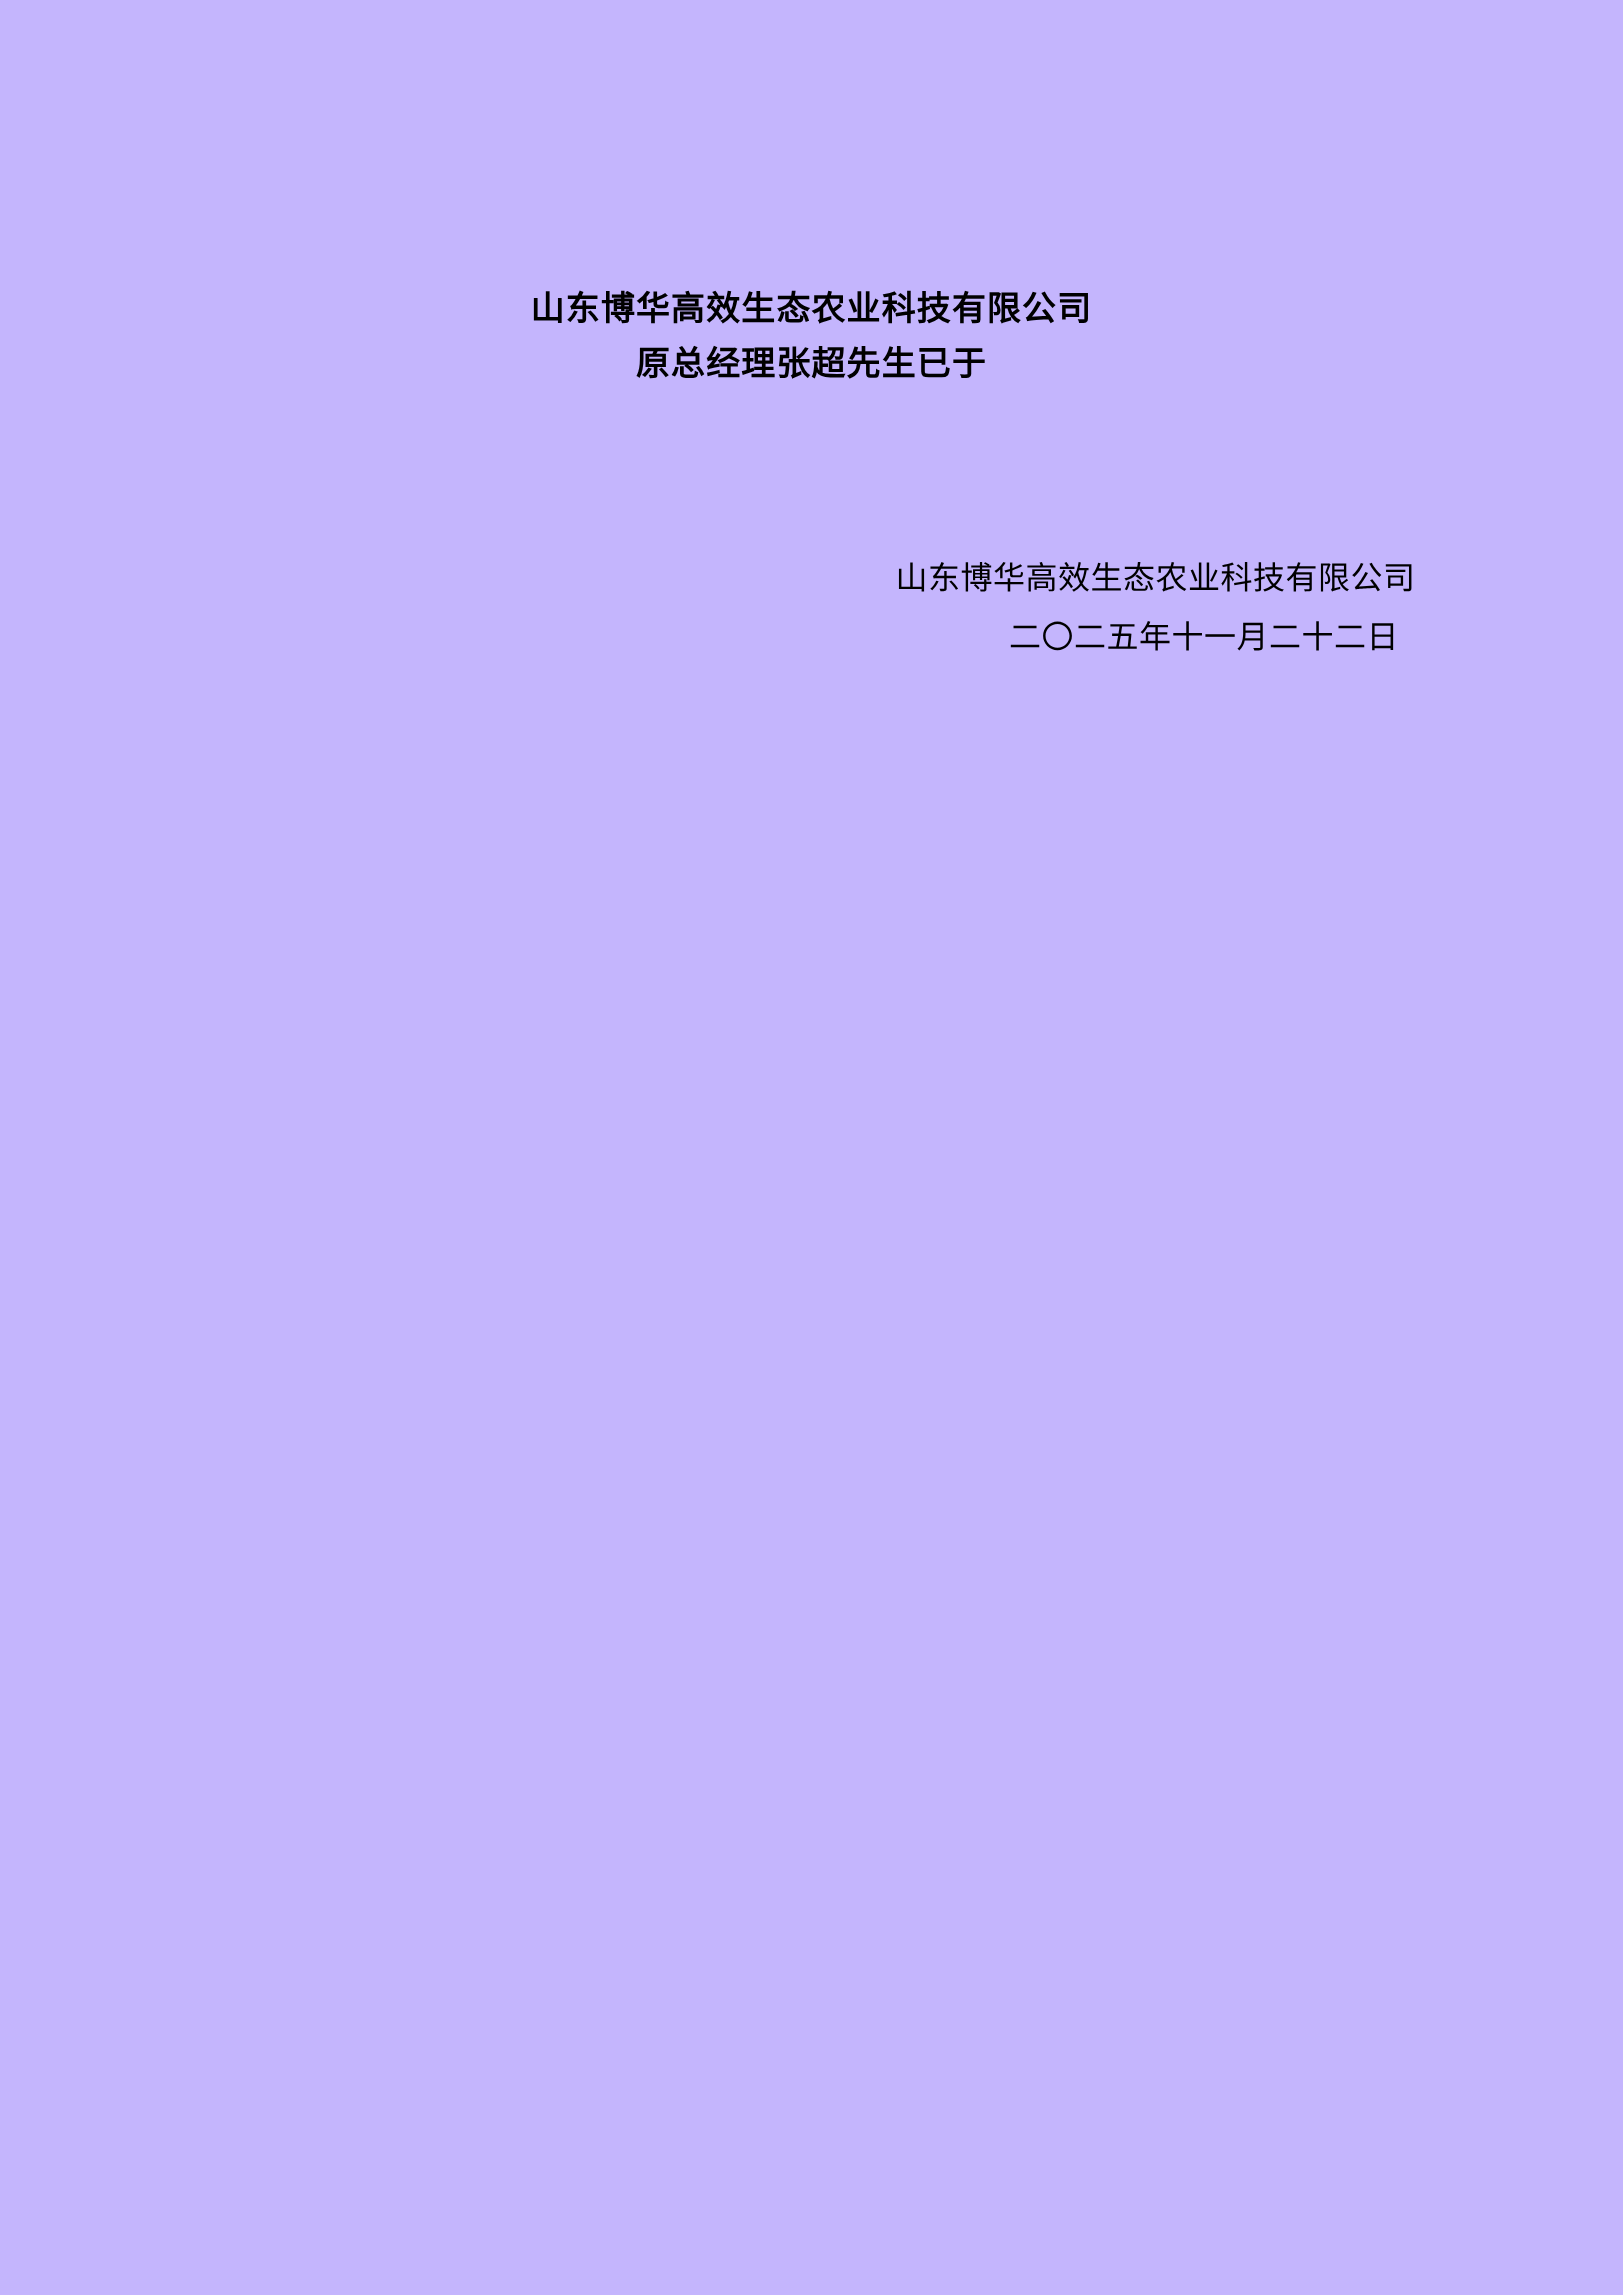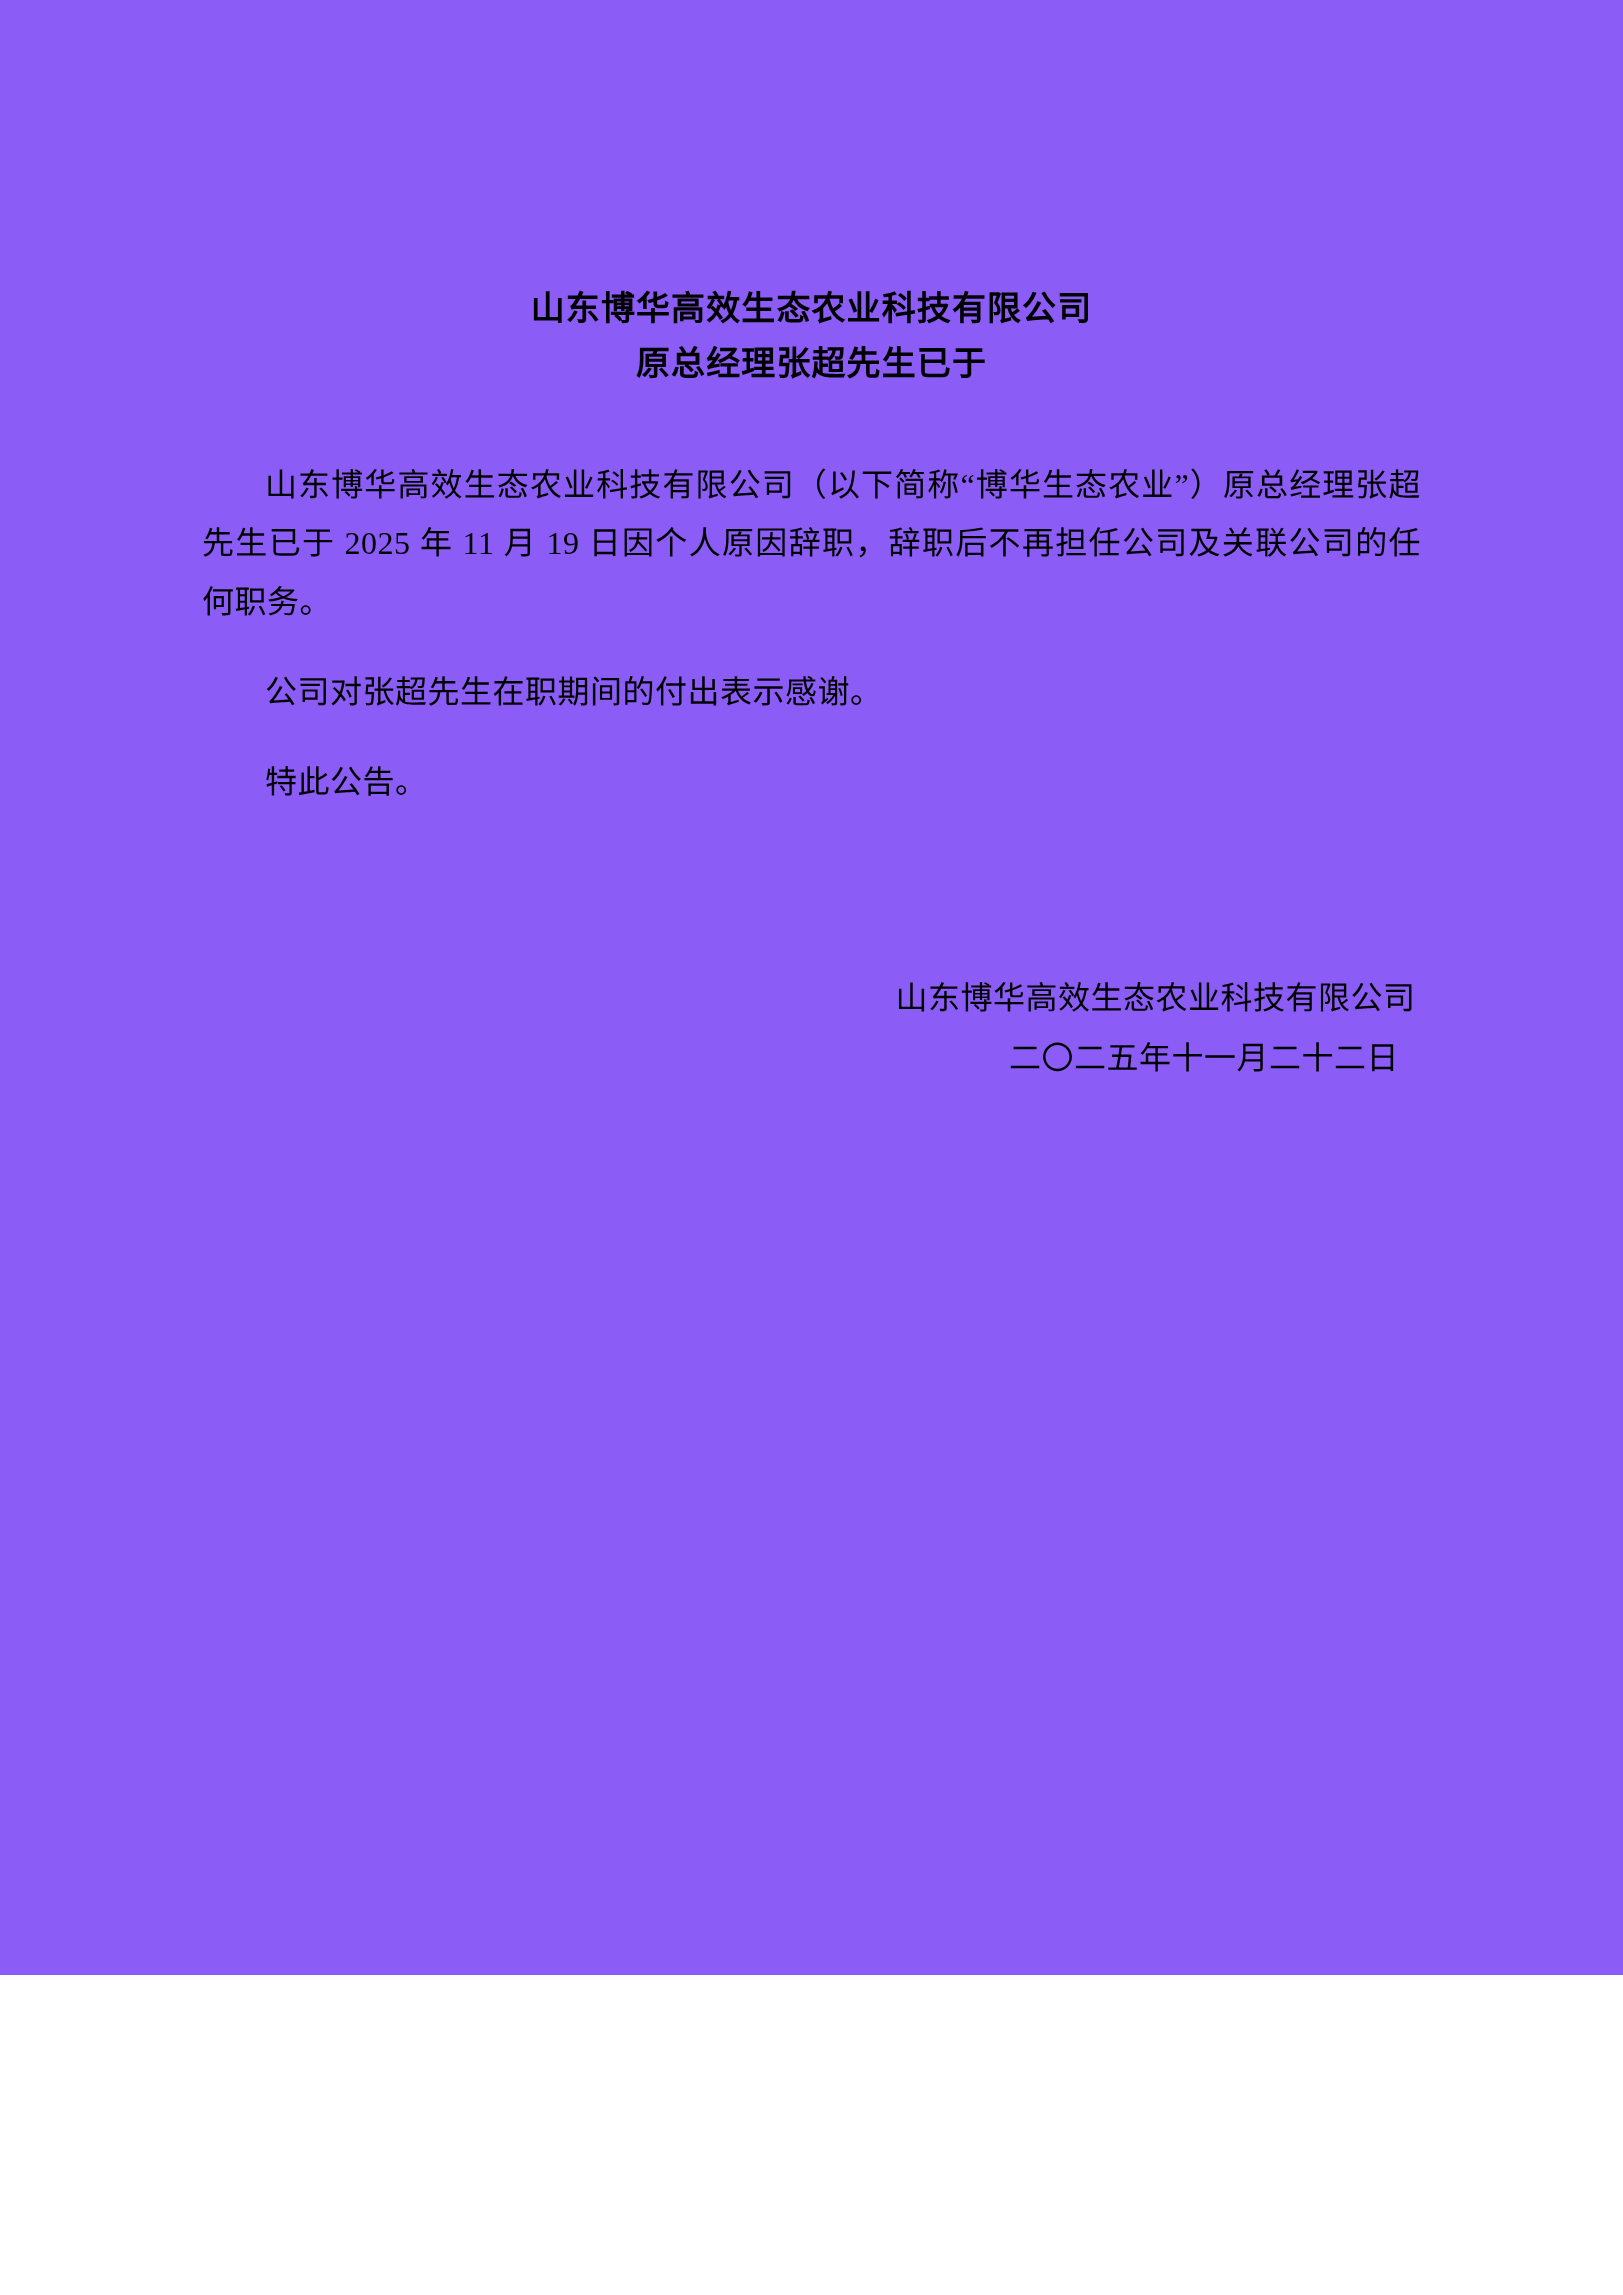--- a/index.html
+++ b/index.html
@@ -11,24 +11,24 @@
   body {
     width: 1623px;
     height: 2295px;
     font-family: "Liberation Serif", "DejaVu Serif", serif;
     color: #000000;
     -webkit-font-smoothing: antialiased;
   }
   .page {
     position: relative;
     width: 1623px;
-    height: 1975px;
+    height: 2295px;
     box-sizing: border-box;
     padding: 0;
-    background: #8b5cf6;
+    background: #c4b5fd;
     overflow: hidden;
   }
   .content {
     position: absolute;
     left: 202px;
     top: 0;
     width: 1219px;
   }
   .title-block {
     margin-top: 281px;
@@ -74,25 +74,20 @@
 <body>
 
 <div class="page">
   <div class="content">
 
     <div class="title-block">
       <div class="title-line">山东博华高效生态农业科技有限公司</div>
       <div class="title-line">原总经理张超先生已于</div>
     </div>
 
-    <div class="body-block">
-      <p class="para">山东博华高效生态农业科技有限公司（以下简称“博华生态农业”）原总经理张超先生已于 2025 年 11 月 19 日因个人原因辞职，辞职后不再担任公司及关联公司的任何职务。</p>
-      <p class="para">公司对张超先生在职期间的付出表示感谢。</p>
-      <p class="para">特此公告。</p>
-    </div>
 
     <div class="signature-block">
       <div class="sign-line">山东博华高效生态农业科技有限公司</div>
       <div class="sign-line date">二〇二五年十一月二十二日</div>
     </div>
 
   </div>
 </div>
 
 

